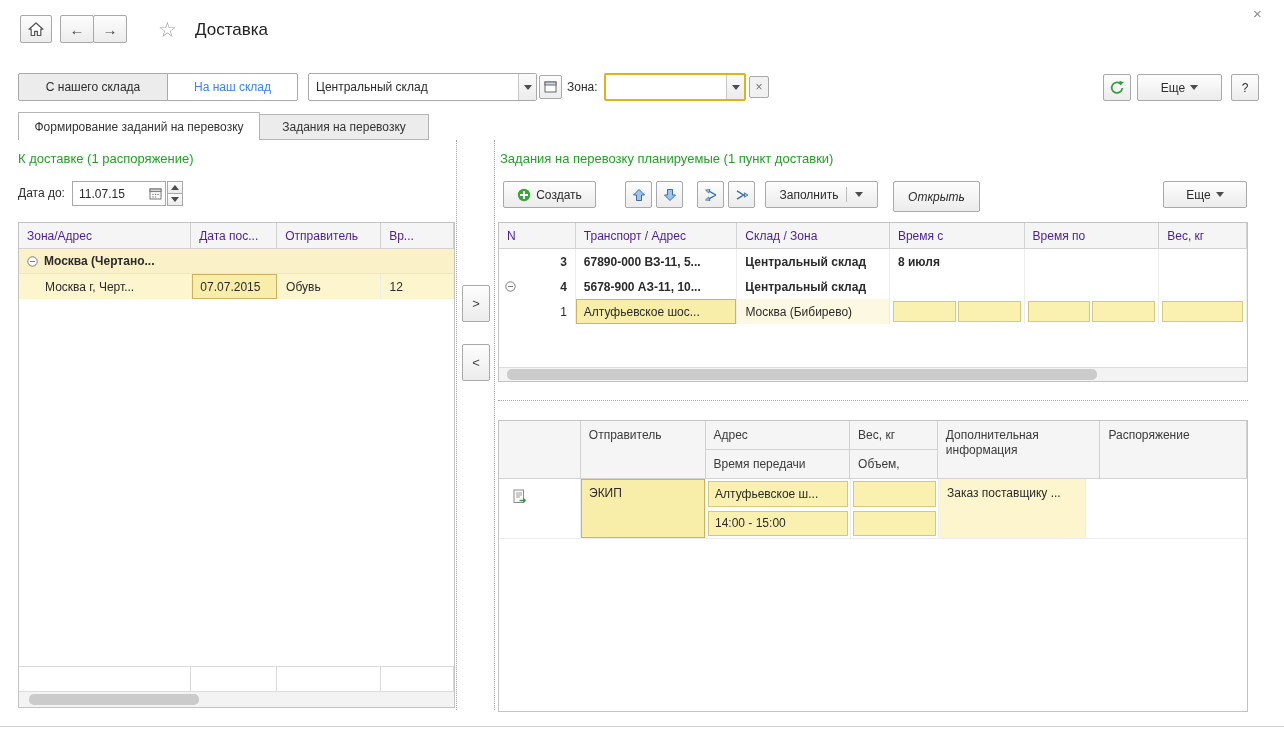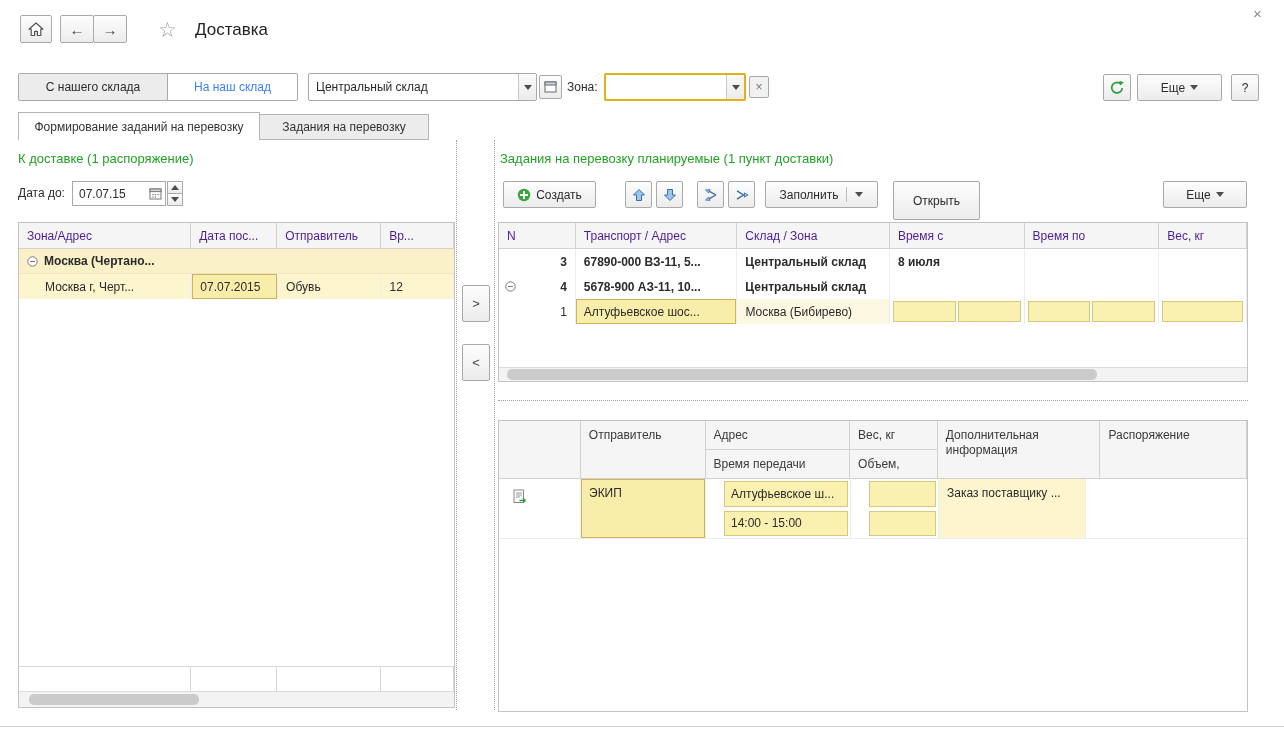--- a/index.html
+++ b/index.html
@@ -90,21 +90,21 @@
   .vsplit { position:absolute; top:140px; height:570px; width:0; border-left:1px dotted #a3a3a3; }
   .move-btn { width:28px; height:37px; font-size:13px; color:#444; }
 
   
   .rt-create { left:503px; top:181px; width:93px; height:27px; }
   .rt-up { left:625px; top:181px; width:27px; height:27px; }
   .rt-down { left:656px; top:181px; width:27px; height:27px; }
   .rt-det { left:697px; top:181px; width:27px; height:27px; }
   .rt-att { left:728px; top:181px; width:27px; height:27px; }
   .rt-fill { left:765px; top:181px; width:113px; height:27px; }
-  .rt-open { left:893px; top:181px; width:87px; height:39px; }
+  .rt-open { left:893px; top:181px; width:87px; height:31px;font-style:italic; }
   .rt-more { left:1163px; top:181px; width:84px; height:27px; }
   .vdiv { width:1px; height:15px; background:#bdbdbd; margin:0 3px; }
 
   
   .up-table { left:498px; top:222px; width:750px; height:160px; }
   .ut-c1{width:77px;} .ut-c2{width:162px;} .ut-c3{width:153px;} .ut-c4{width:135px;} .ut-c5{width:135px;} .ut-c6{width:88px;}
   .ut-head { height:26px; }
   .ut-row { height:25px; }
   .bold { font-weight:bold; }
   .num { justify-content:flex-end; }
@@ -115,21 +115,21 @@
   .low-table { left:498px; top:420px; width:750px; height:292px; }
   .bt-c1{width:82px;} .bt-c2{width:125px;} .bt-c3{width:145px;} .bt-c4{width:88px;} .bt-c5{width:147px;} .bt-c6{width:163px;}
   .lhead { height:58px; display:flex; flex:0 0 auto; }
   .lhead .colblk { border-right:1px solid #d2d2d2; border-bottom:1px solid #d2d2d2; background:#f5f5f5; color:#3a3a3a; }
   .colblk.merged { padding:7px 8px 0 8px; }
   .colblk.stacked { display:flex; flex-direction:column; padding:0; }
   .colblk .sub { flex:1; display:flex; align-items:center; padding-left:8px; }
   .colblk .sub + .sub { border-top:1px solid #d2d2d2; }
   .wrap { white-space:normal; line-height:1.25; }
   .ldata { height:60px; display:flex; flex:0 0 auto; border-bottom:1px solid #ededed; }
-  .ldata > div { border-right:1px solid #ededed; overflow:hidden;padding-left:16px; }
+  .ldata > div { border-right:1px solid #ededed; overflow:hidden; }
   .dcol { display:flex; flex-direction:column; }
   .dcol .ybox { flex:1; margin:2px; display:flex; align-items:center; padding-left:6px; white-space:nowrap; overflow:hidden; }
 
   .bottom-line { position:absolute; left:0; top:726px; width:1284px; height:0; border-top:1px solid #cfcfcf; }
   svg { display:block; }
 </style>
 </head>
 <body>
 
 <div class="titlebar">
@@ -191,21 +191,21 @@
 </div>
 
 <div>
   <div class="tab tab-active">Формирование заданий на перевозку</div>
   <div class="tab tab-idle">Задания на перевозку</div>
 </div>
 
 <span class="panel-title" style="left:18px; top:151px;">К доставке (1 распоряжение)</span>
 <span class="date-label">Дата до:</span>
 <div class="date-input">
-  <span class="val">07.07.15</span>
+  <span class="val">11.07.15</span>
   <span class="cal">
     <svg width="13" height="13" viewBox="0 0 13 13">
       <rect x="1" y="2" width="11" height="10" fill="#fff" stroke="#777"></rect>
       <rect x="1" y="2" width="11" height="2.6" fill="#d7d7d7" stroke="#777"></rect>
       <circle cx="4" cy="7.5" r="0.8" fill="#888"></circle>
         <circle cx="6.5" cy="7.5" r="0.8" fill="#888"></circle>
         <circle cx="9" cy="7.5" r="0.8" fill="#888"></circle>
       <circle cx="4" cy="10" r="0.8" fill="#888"></circle>
         <circle cx="6.5" cy="10" r="0.8" fill="#888"></circle>
     </svg>

